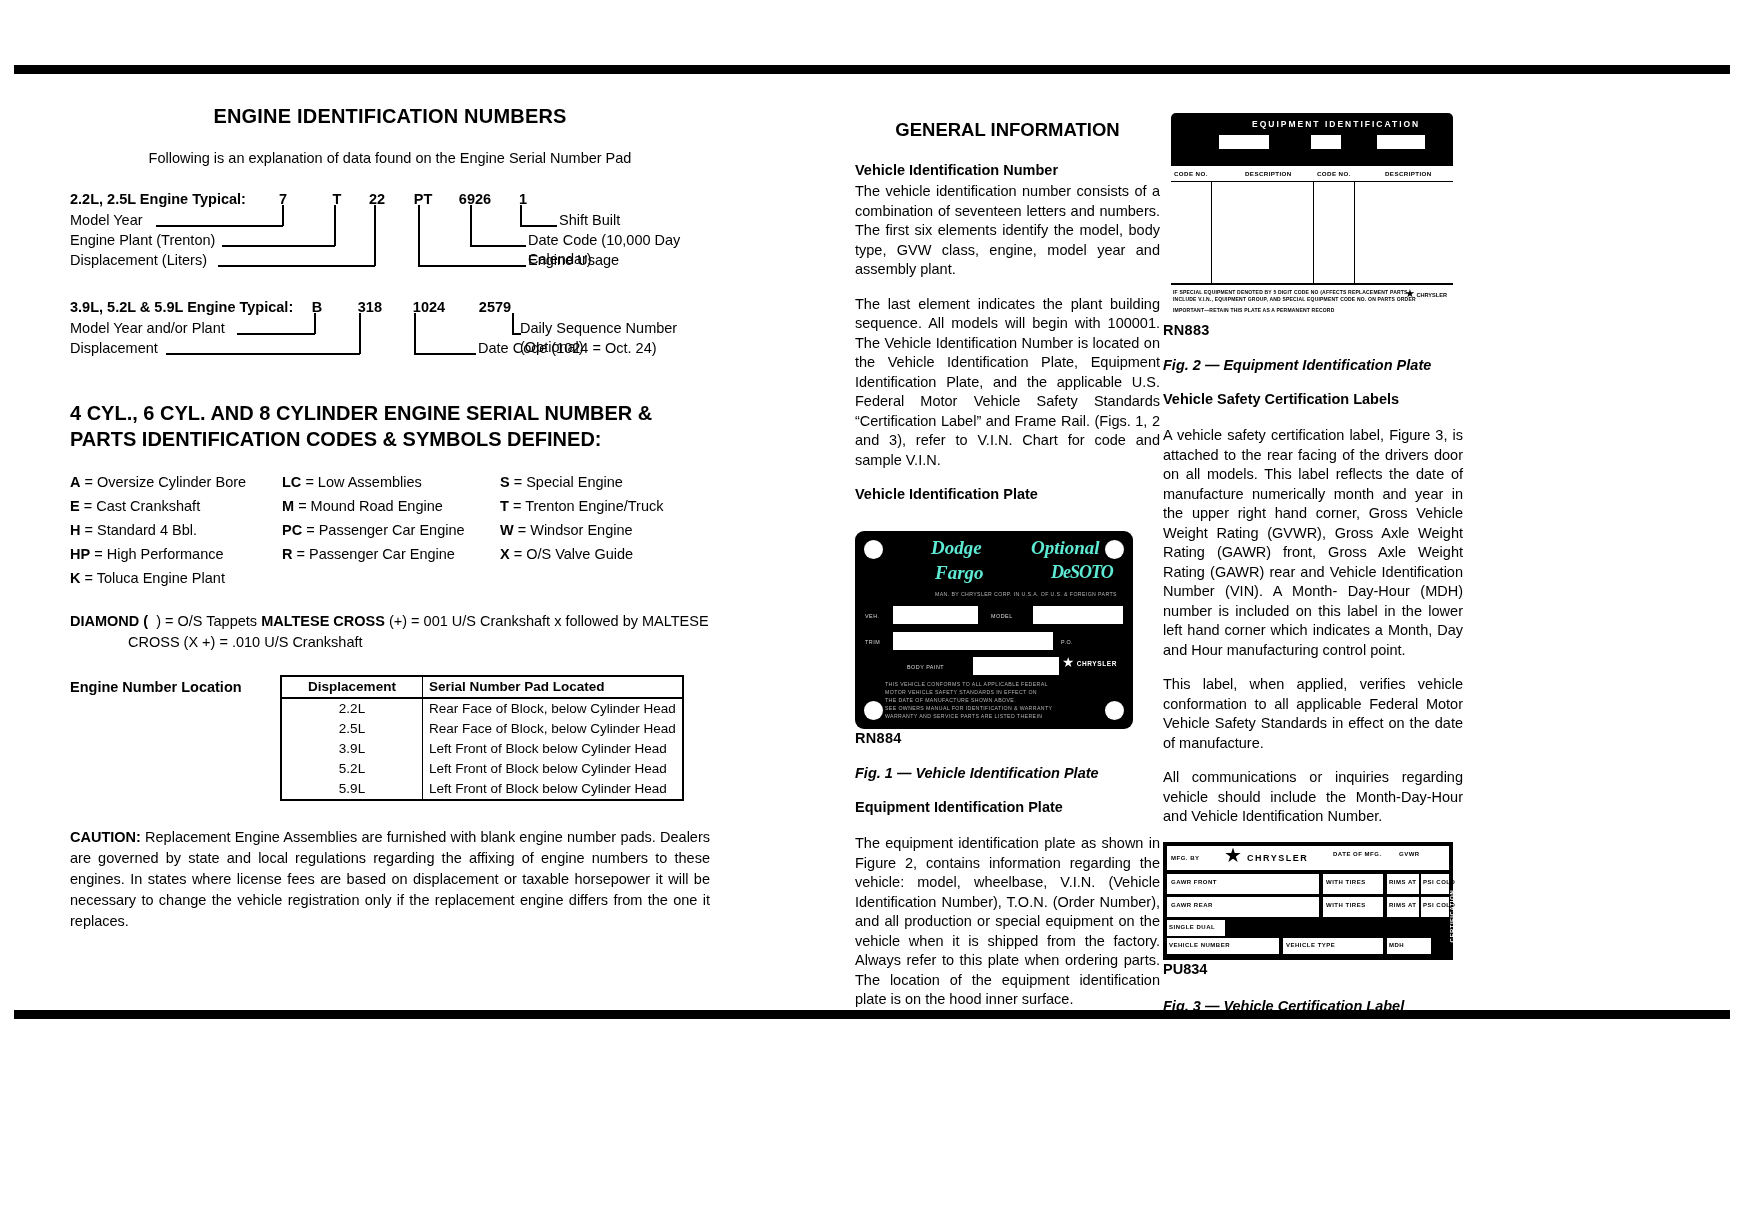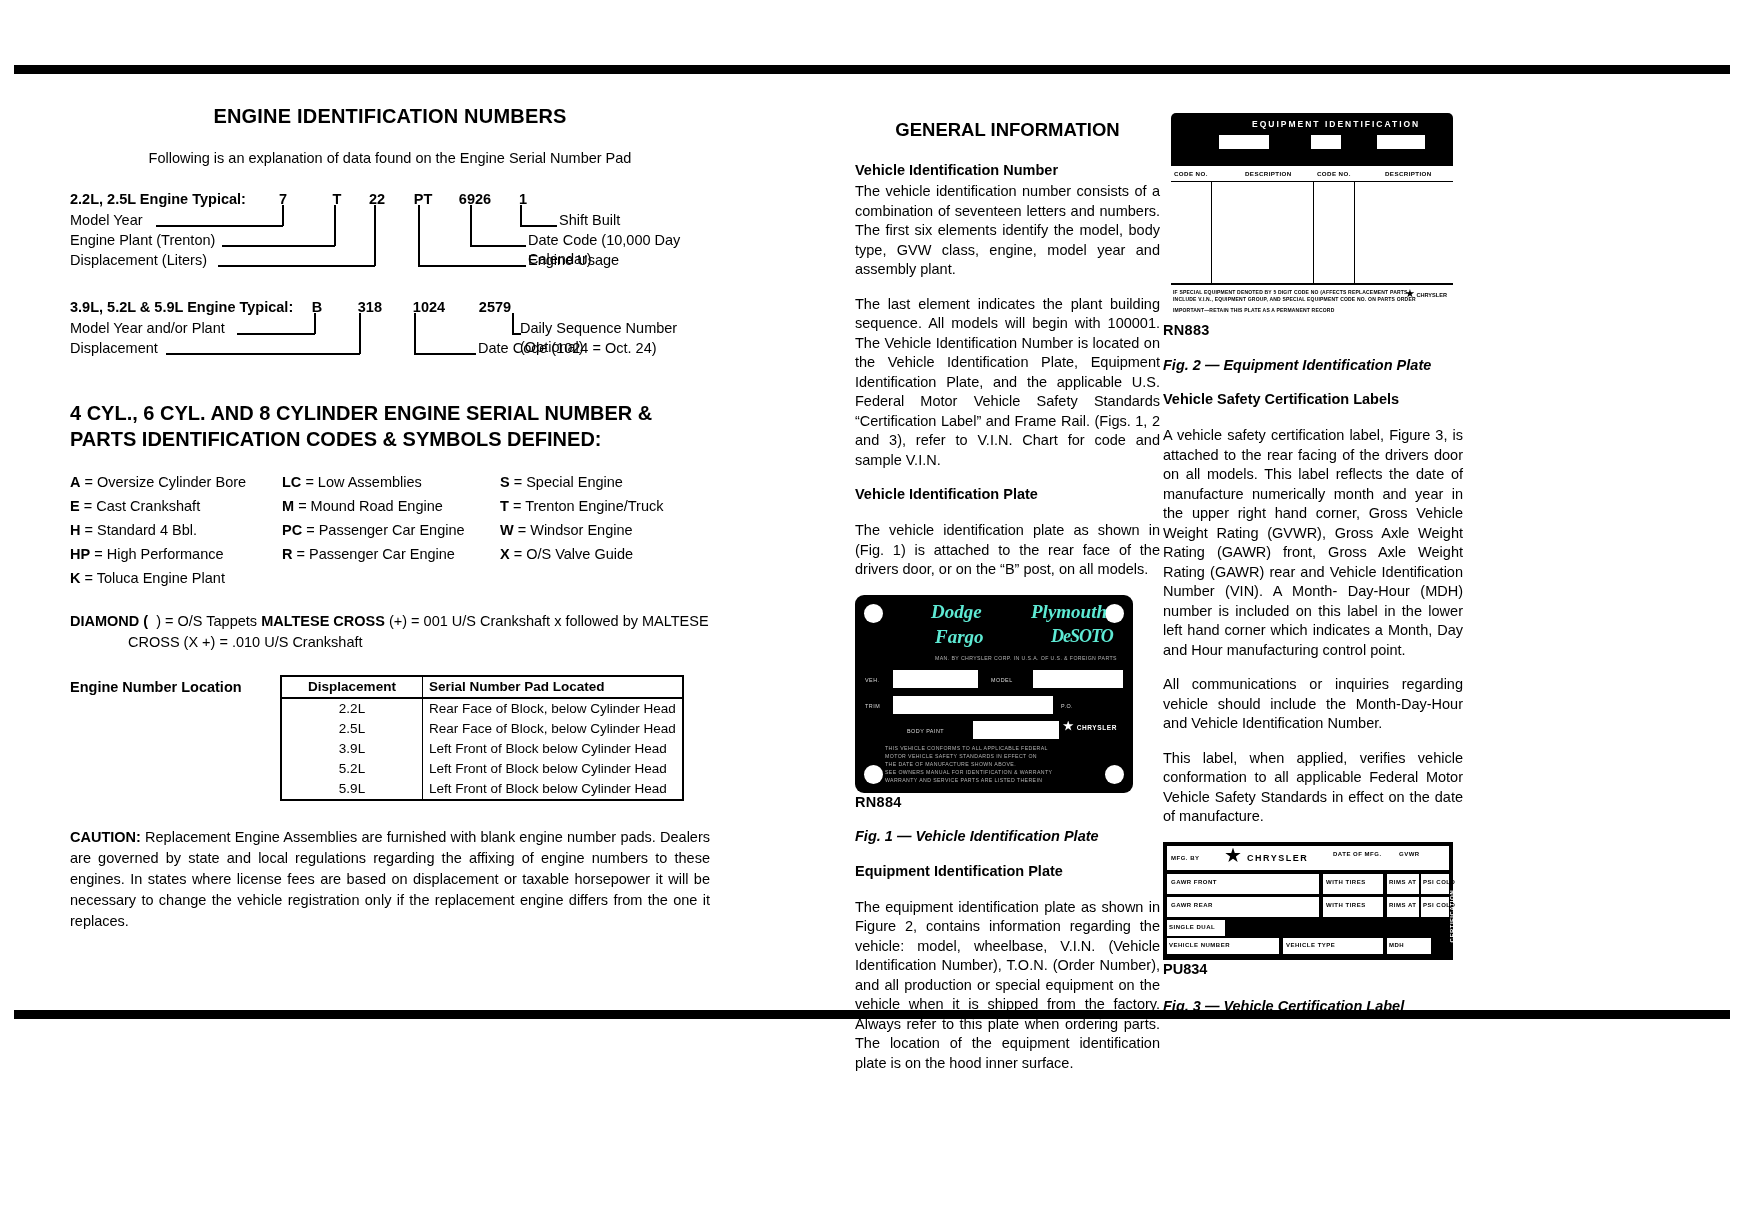--- a/index.html
+++ b/index.html
@@ -251,30 +251,29 @@
 
   <div class="colM">
     <h1 class="gi">GENERAL INFORMATION</h1>
 
     <h3>Vehicle Identification Number</h3>
     <p>The vehicle identification number consists of a combination of seventeen letters and numbers. The first six elements identify the model, body type, GVW class, engine, model year and assembly plant.</p>
     <p>The last element indicates the plant building sequence. All models will begin with 100001. The Vehicle Identification Number is located on the Vehicle Identification Plate, Equipment Identification Plate, and the applicable U.S. Federal Motor Vehicle Safety Standards “Certification Label” and Frame Rail. (Figs. 1, 2 and 3), refer to V.I.N. Chart for code and sample V.I.N.</p>
 
     <h3>Vehicle Identification Plate</h3>
     <div class="spacer"></div>
-    <p>The vehicle identification plate as shown in (Fig. 1) is attached to the rear face of the drivers door, or on the “B” post, on all models.</p>
 
     <div class="plate1">
       <div class="hole" style="left:9px;top:9px;"></div>
       <div class="hole" style="right:9px;top:9px;"></div>
       <div class="hole" style="left:9px;bottom:9px;"></div>
       <div class="hole" style="right:9px;bottom:9px;"></div>
 
       <div class="brand" style="left:76px;top:6px;font-size:19px;">Dodge</div>
-      <div class="brand" style="left:176px;top:6px;font-size:19px;">Plymouth</div>
+      <div class="brand" style="left:176px;top:6px;font-size:19px;">Optional</div>
       <div class="brand" style="left:80px;top:31px;font-size:19px;">Fargo</div>
       <div class="brand" style="left:196px;top:31px;font-size:18px;letter-spacing:-1px;">DeSOTO</div>
 
       <div class="noise" style="left:80px;top:60px;">MAN. BY CHRYSLER CORP. IN U.S.A. OF U.S. &amp; FOREIGN PARTS</div>
 
       <div class="tinylabel" style="left:10px;top:82px;">VEH.</div>
       <div class="wbox" style="left:38px;top:75px;width:85px;height:18px;"></div>
       <div class="tinylabel" style="left:136px;top:82px;">MODEL</div>
       <div class="wbox" style="left:178px;top:75px;width:90px;height:18px;"></div>
 
@@ -327,22 +326,22 @@
       <div class="fine" style="left:10px;top:183px;">INCLUDE V.I.N., EQUIPMENT GROUP, AND SPECIAL EQUIPMENT CODE NO. ON PARTS ORDER</div>
       <div class="fine" style="left:10px;top:194px;">IMPORTANT—RETAIN THIS PLATE AS A PERMANENT RECORD</div>
       <div class="pentalogo" style="right:6px;top:176px;"><span class="starb"></span><span>CHRYSLER</span></div>
     </div>
     <p class="rn" style="margin-top:12px;">RN883</p>
     <p class="figcap">Fig. 2 — Equipment Identification Plate</p>
 
     <h3 style="margin-top:8px;">Vehicle Safety Certification Labels</h3>
     <div class="spacer"></div>
     <p>A vehicle safety certification label, Figure 3, is attached to the rear facing of the drivers door on all models. This label reflects the date of manufacture numerically month and year in the upper right hand corner, Gross Vehicle Weight Rating (GVWR), Gross Axle Weight Rating (GAWR) front, Gross Axle Weight Rating (GAWR) rear and Vehicle Identification Number (VIN). A Month- Day-Hour (MDH) number is included on this label in the lower left hand corner which indicates a Month, Day and Hour manufacturing control point.</p>
+    <p>This label, when applied, verifies vehicle conformation to all applicable Federal Motor Vehicle Safety Standards in effect on the date of manufacture.</p>
     <p>All communications or inquiries regarding vehicle should include the Month-Day-Hour and Vehicle Identification Number.</p>
-    <p>This label, when applied, verifies vehicle conformation to all applicable Federal Motor Vehicle Safety Standards in effect on the date of manufacture.</p>
 
     <div class="plate3">
       <div class="wbox" style="left:4px;top:4px;width:282px;height:24px;"></div>
       <div class="lbl" style="left:8px;top:13px;color:#000;">MFG. BY</div>
       <div style="position:absolute;left:62px;top:6px;"><span class="starb" style="width:16px;height:16px;"></span></div>
       <div class="chrysler" style="left:84px;top:11px;">CHRYSLER</div>
       <div class="lbl" style="left:170px;top:9px;">DATE OF MFG.</div>
       <div class="lbl" style="left:236px;top:9px;">GVWR</div>
 
       <div class="wbox" style="left:4px;top:32px;width:152px;height:20px;"></div>

